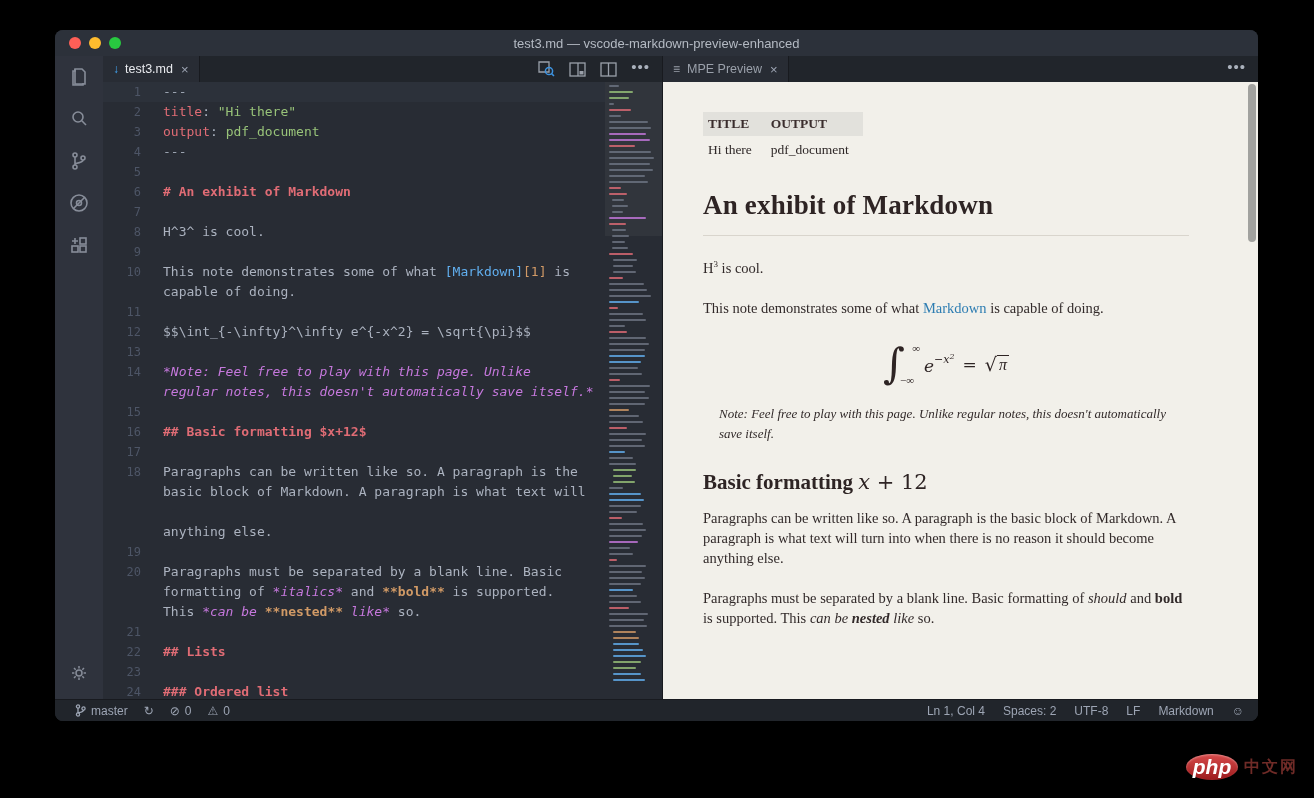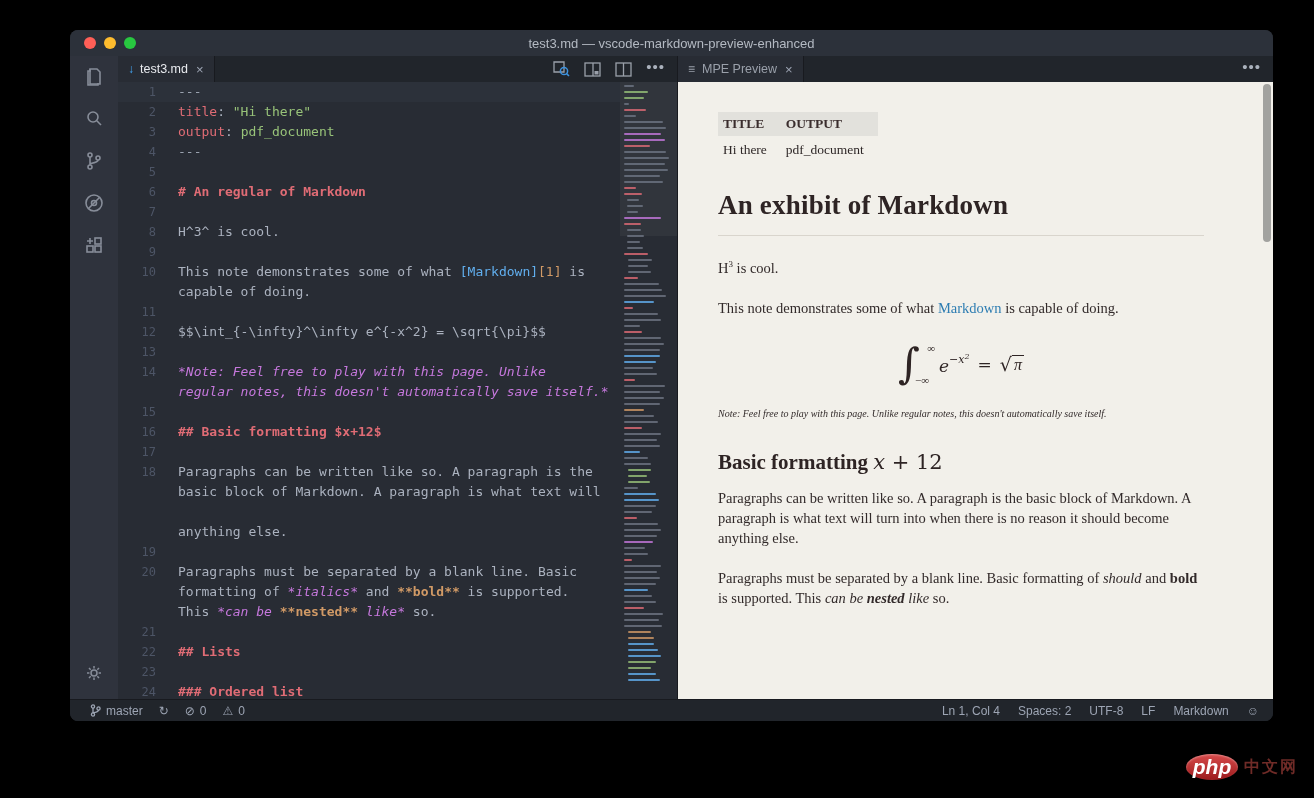--- a/index.html
+++ b/index.html
@@ -1,20 +1,20 @@
 <!DOCTYPE html>
 <html><head>
 <meta charset="utf-8">
 <style>
   html,body{margin:0;padding:0;background:#000;}
   *{box-sizing:border-box;}
   #stage{position:relative;width:1314px;height:798px;background:#000;overflow:hidden;
          font-family:"Liberation Sans",sans-serif;-webkit-font-smoothing:antialiased;}
   
-  #win{position:absolute;left:70px;top:30px;width:1203px;height:691px;border-radius:8px;
+  #win{position:absolute;left:55px;top:30px;width:1203px;height:691px;border-radius:8px;
        overflow:hidden;background:#282c34;box-shadow:0 30px 70px rgba(0,0,0,.85);}
   
   #titlebar{position:absolute;left:0;top:0;right:0;height:26px;background:#2c313a;
             display:flex;align-items:center;justify-content:center;}
   .lights{position:absolute;left:14px;top:0;height:26px;display:flex;align-items:center;gap:8px;}
   .light{width:12px;height:12px;border-radius:50%;}
   .l-red{background:#ff5f57;} .l-yel{background:#febc2e;} .l-grn{background:#28c840;}
   #win-title{font-size:13px;color:#b4bac3;}
   
   #winbody{position:absolute;left:0;top:26px;right:0;bottom:22px;display:flex;}
@@ -69,21 +69,21 @@
   .math{display:flex;justify-content:center;align-items:center;margin:6px 0 10px;height:52px;color:#2e2424;}
   .int-sym{font-size:42px;font-weight:400;font-family:"DejaVu Serif",serif;line-height:1;}
   .int-lims{display:flex;flex-direction:column;justify-content:space-between;height:44px;font-size:11px;margin:0 4px 0 1px;}
   .int-lims .hi{align-self:flex-end;} .int-lims .lo{align-self:flex-start;transform:translateX(-6px);}
   .mexpr{font-size:17px;font-style:italic;font-family:"DejaVu Serif",serif;}
   .mexpr .msup{font-size:11px;vertical-align:9px;font-style:italic;}
   .mexpr .msup2{font-size:8px;vertical-align:4px;}
   .meq{font-size:17px;margin:0 8px;font-family:"DejaVu Serif",serif;}
   .sqrt{font-size:19px;font-family:"DejaVu Serif",serif;}
   .under-rad{border-top:1.4px solid #2e2424;font-style:italic;font-size:16px;padding:0 2px;}
-  .pv-note{font-style:italic;font-size:10px;line-height:20px;margin:14px 0 26px;font-family:Liberation Serif, serif;}
+  .pv-note{font-style:italic;font-size:13px;line-height:20px;margin:14px 16px 26px;font-family:Liberation Serif, serif;}
   #pv-h2{font-size:21px;font-weight:700;margin:4px 0 13px;color:#2e2424;}
   .h2-math{font-family:"DejaVu Serif",serif;font-weight:400;}
   .h2-math .mi{font-style:italic;}
   
   #pv-scroll{position:absolute;right:2px;top:2px;width:8px;height:158px;border-radius:4px;background:#a2a29f;}
   
   #statusbar{position:absolute;left:0;bottom:0;right:0;height:22px;background:#21252b;border-top:1px solid #181a1f;
              display:flex;align-items:center;font-size:12px;color:#9da5b4;padding:0 14px 0 20px;}
   .sb-item{display:flex;align-items:center;gap:5px;margin-right:16px;white-space:nowrap;}
   .sb-right{margin-left:auto;display:flex;align-items:center;}
@@ -189,21 +189,21 @@
             <span class="more-dots">•••</span>
           </div>
         </div>
         <div id="editor">
           <div id="lines">
               <div class="ln-row hl"><span class="gut">1</span><span class="code"><span class="c-m">---</span></span></div>
               <div class="ln-row"><span class="gut">2</span><span class="code"><span class="c-r">title</span><span class="c-p">: </span><span class="c-g">"Hi there"</span></span></div>
               <div class="ln-row"><span class="gut">3</span><span class="code"><span class="c-r">output</span><span class="c-p">: </span><span class="c-g">pdf_document</span></span></div>
               <div class="ln-row"><span class="gut">4</span><span class="code"><span class="c-m">---</span></span></div>
               <div class="ln-row"><span class="gut">5</span><span class="code"></span></div>
-              <div class="ln-row"><span class="gut">6</span><span class="code"><span class="c-rb"># An regular of Markdown</span></span></div>
+              <div class="ln-row"><span class="gut">6</span><span class="code"><span class="c-rb"># An exhibit of Markdown</span></span></div>
               <div class="ln-row"><span class="gut">7</span><span class="code"></span></div>
               <div class="ln-row"><span class="gut">8</span><span class="code"><span class="c-p">H^3^ is cool.</span></span></div>
               <div class="ln-row"><span class="gut">9</span><span class="code"></span></div>
               <div class="ln-row"><span class="gut">10</span><span class="code"><span class="c-p">This note demonstrates some of what </span><span class="c-b">[Markdown]</span><span class="c-o">[1]</span><span class="c-p"> is</span></span></div>
               <div class="ln-row"><span class="gut"></span><span class="code"><span class="c-p">capable of doing.</span></span></div>
               <div class="ln-row"><span class="gut">11</span><span class="code"></span></div>
               <div class="ln-row"><span class="gut">12</span><span class="code"><span class="c-p">$$\int_{-\infty}^\infty e^{-x^2} = \sqrt{\pi}$$</span></span></div>
               <div class="ln-row"><span class="gut">13</span><span class="code"></span></div>
               <div class="ln-row"><span class="gut">14</span><span class="code"><span class="c-pi">*Note: Feel free to play with this page. Unlike</span></span></div>
               <div class="ln-row"><span class="gut"></span><span class="code"><span class="c-pi">regular notes, this doesn't automatically save itself.*</span></span></div>

